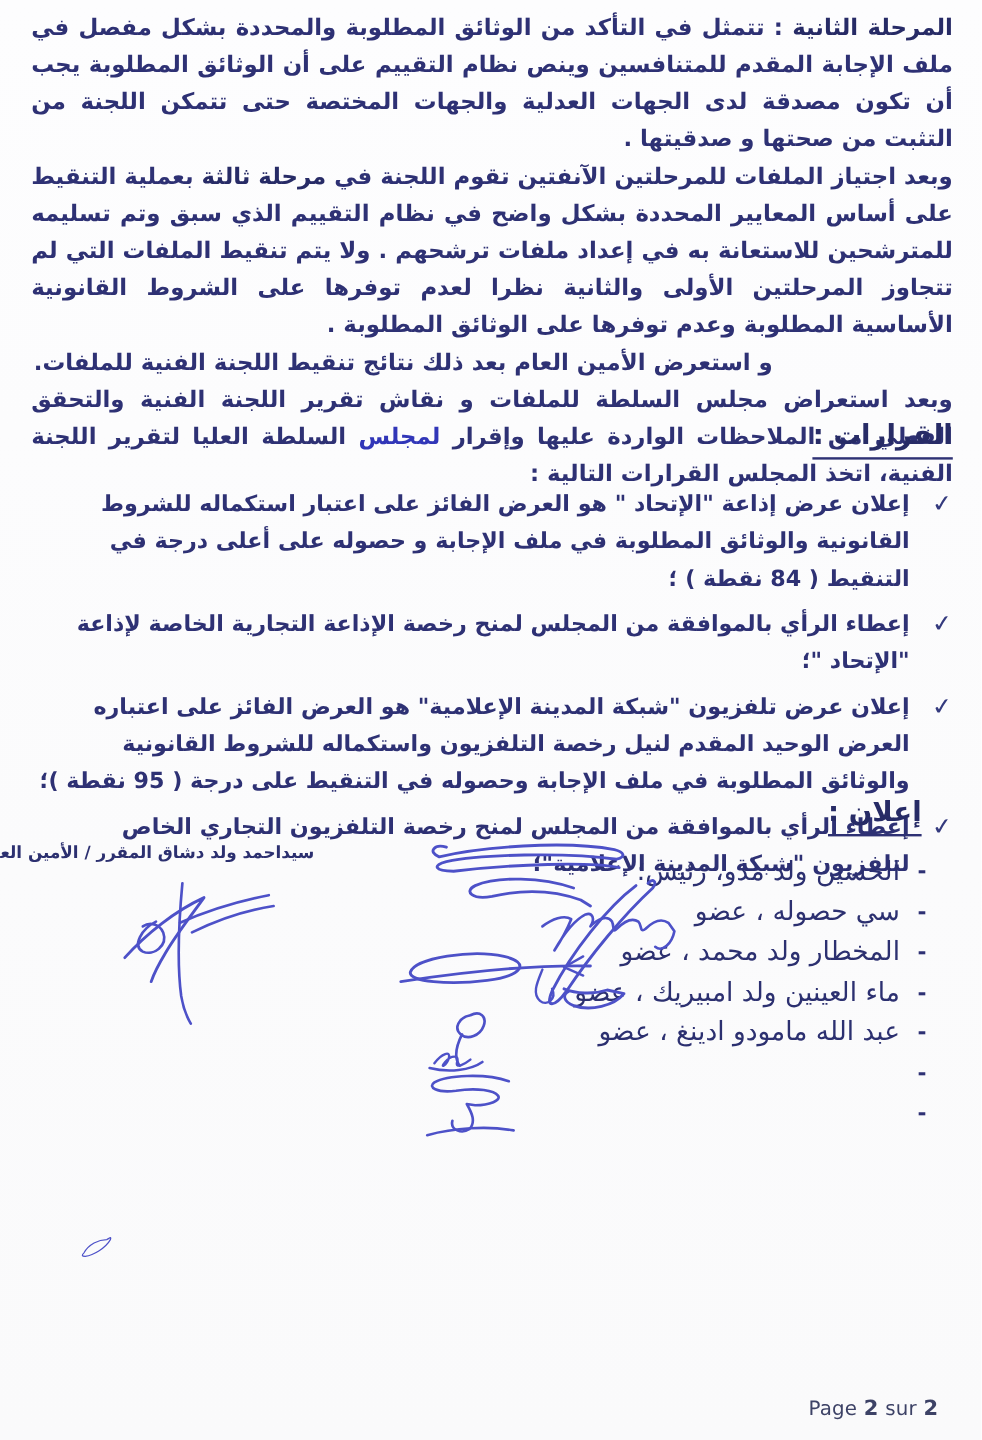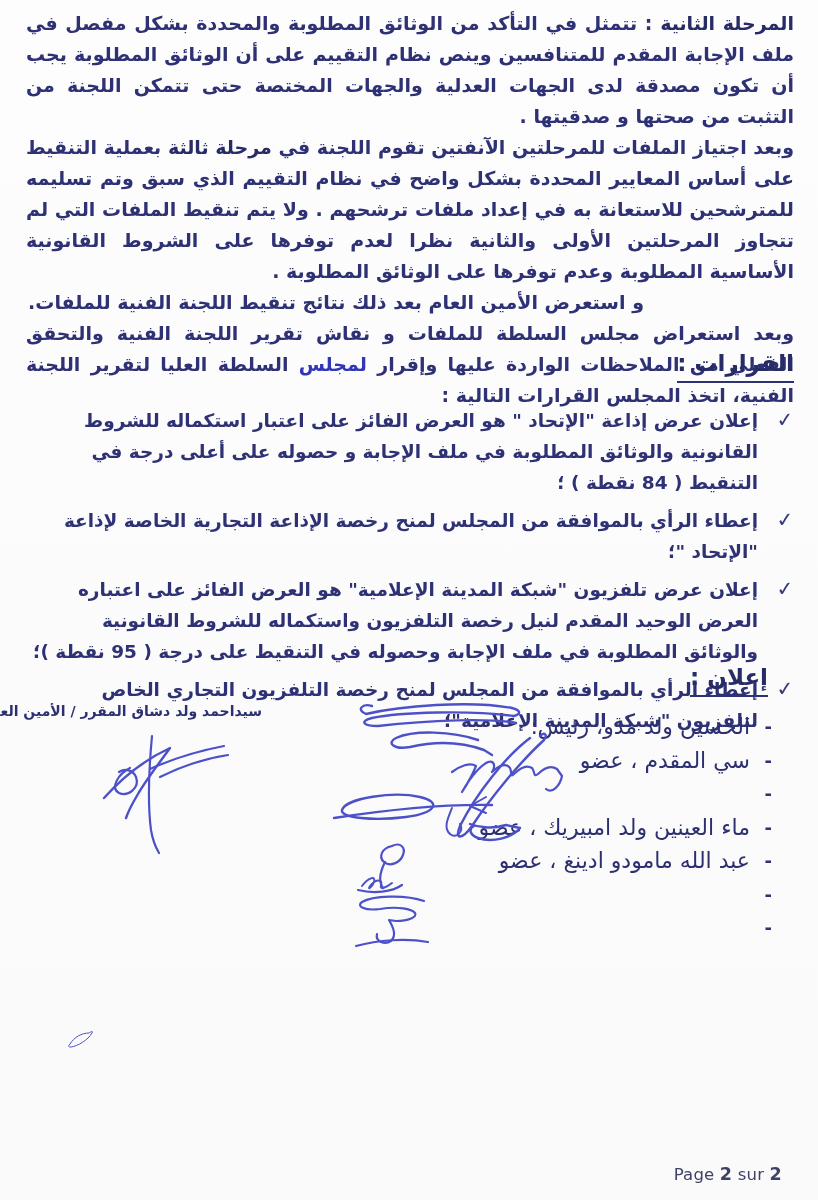--- a/index.html
+++ b/index.html
@@ -115,24 +115,25 @@
     <h2 class="underline-heading">إعلان :</h2>
   </div>
 
   <div class="attendance-list">
     <div class="attendance-row">
       <span class="dash">-</span>
       <span class="member-name">الحسين ولد مدو، رئيس؛</span>
     </div>
     <div class="attendance-row">
       <span class="dash">-</span>
-      <span class="member-name">سي المقدم ، عضو</span>
-    </div>
-    <div class="attendance-row">
-      <span class="dash">-</span>
+      <span class="member-name">سي حصوله ، عضو</span>
+    </div>
+    <div class="attendance-row">
+      <span class="dash">-</span>
+      <span class="member-name">المخطار ولد محمد ، عضو</span>
     </div>
     <div class="attendance-row">
       <span class="dash">-</span>
       <span class="member-name">ماء العينين ولد امبيريك ، عضو</span>
     </div>
     <div class="attendance-row">
       <span class="dash">-</span>
       <span class="member-name">عبد الله مامودو ادينغ  ، عضو</span>
     </div>
     <div class="attendance-row">

